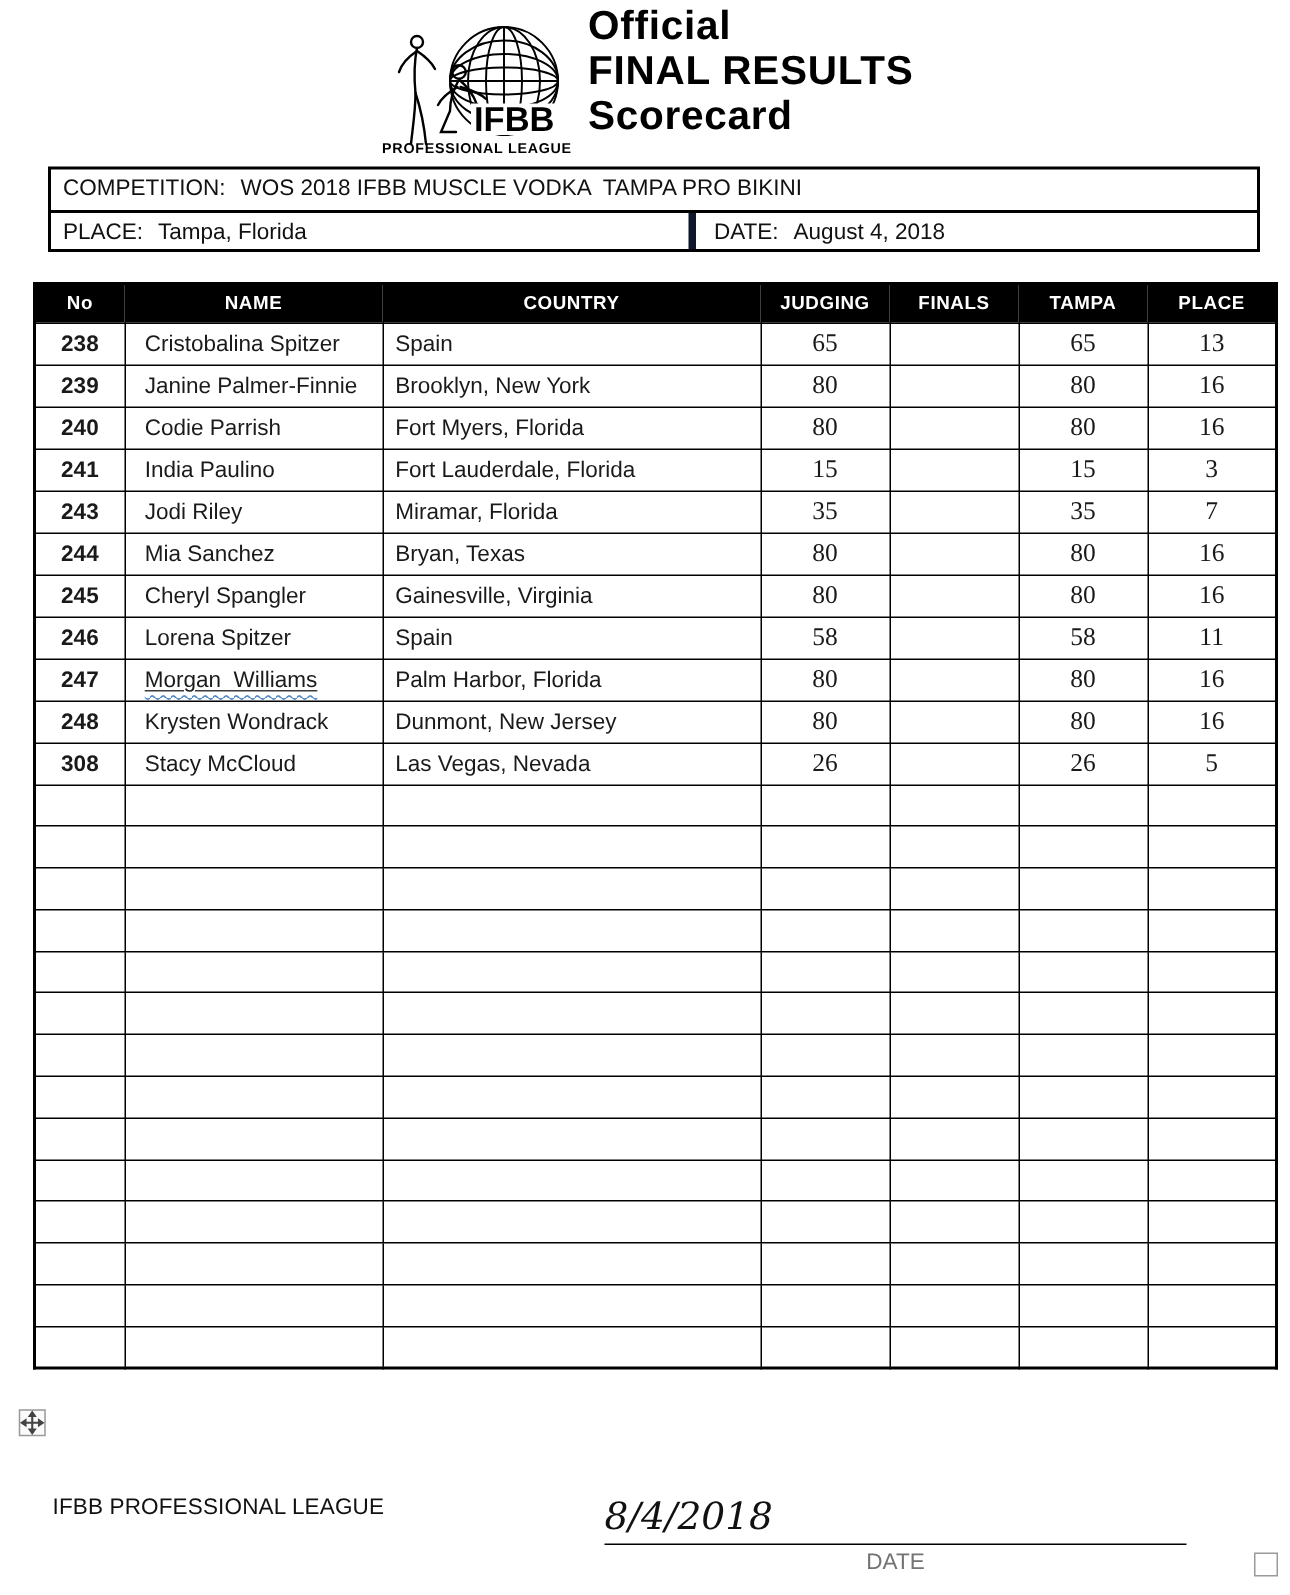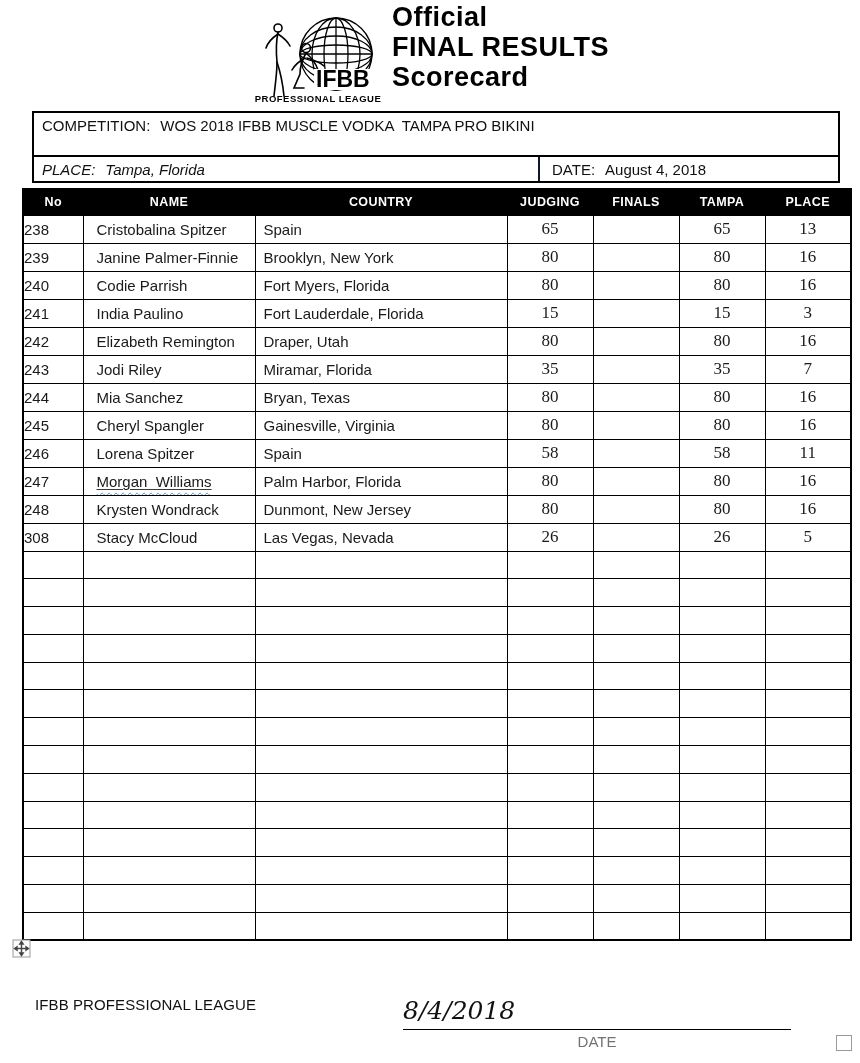--- a/index.html
+++ b/index.html
@@ -24,43 +24,43 @@
     letter-spacing: 0.5px; color: #000;
     font-family: "Liberation Sans", sans-serif;
   }
 
   
   .info-box {
     position: absolute; left: 32px; top: 111px; width: 808px;
     border: 2px solid #000; background: #fff;
     font-size: 15px; color: #111;
   }
-  .info-row1 { height: 42px; line-height: 26px; padding-left: 8px; white-space: pre; }
+  .info-row1 { height: 27px; line-height: 26px; padding-left: 8px; white-space: pre; }
   .info-row2 { border-top: 2px solid #000; display: flex; height: 26px; line-height: 25px; }
-  .place-cell { width: 506px; border-right: 2px solid #0f172a; padding-left: 8px; white-space: pre; font-style: italic; }
+  .place-cell { width: 430px; border-right: 5px solid #0f172a; padding-left: 8px; white-space: pre; }
   .date-cell { flex: 1; padding-left: 12px; white-space: pre; }
   .info-label { }
   .info-value { margin-left: 10px; white-space: pre; }
 
   
   table.results {
     position: absolute; left: 22px; top: 188px; width: 828px;
     border-collapse: collapse; table-layout: fixed;
     border: 2px solid #000;
   }
   table.results th, table.results td { border: 1px solid #000; overflow: hidden; }
   table.results thead th {
     background: #000; color: #fff;
     height: 26px; font-size: 12.5px; font-weight: bold;
     letter-spacing: 0.4px; text-align: center;
     font-family: "Liberation Sans", sans-serif;
   }
   table.results tbody tr.data-row td { height: 28px; }
   table.results tbody tr.empty-row td { height: 27.8px; }
-  td.c-no { font-weight: normal; font-size: 15px; }
+  td.c-no { text-align: center; font-weight: bold; font-size: 15px; }
   td.c-name { text-align: left; padding-left: 13px; font-size: 15px; }
   td.c-country { text-align: left; padding-left: 8px; font-size: 15px; }
   td.c-score { text-align: center; font-family: "Liberation Serif", serif; font-size: 17px; }
   .squiggle {
     text-decoration: underline wavy #4f86c6;
     text-decoration-thickness: 1px;
     text-underline-offset: 5px;
     white-space: pre;
   }
   .name-underline {
@@ -200,29 +200,20 @@
         <tr class="data-row">
           <td class="c-no">241</td>
           <td class="c-name">India Paulino</td>
           <td class="c-country">Fort Lauderdale, Florida</td>
           <td class="c-score">15</td>
           <td class="c-score"></td>
           <td class="c-score">15</td>
           <td class="c-score">3</td>
         </tr>
         <tr class="data-row">
-          <td class="c-no">242</td>
-          <td class="c-name">Elizabeth Remington</td>
-          <td class="c-country">Draper, Utah</td>
-          <td class="c-score">80</td>
-          <td class="c-score"></td>
-          <td class="c-score">80</td>
-          <td class="c-score">16</td>
-        </tr>
-        <tr class="data-row">
           <td class="c-no">243</td>
           <td class="c-name">Jodi Riley</td>
           <td class="c-country">Miramar, Florida</td>
           <td class="c-score">35</td>
           <td class="c-score"></td>
           <td class="c-score">35</td>
           <td class="c-score">7</td>
         </tr>
         <tr class="data-row">
           <td class="c-no">244</td>

